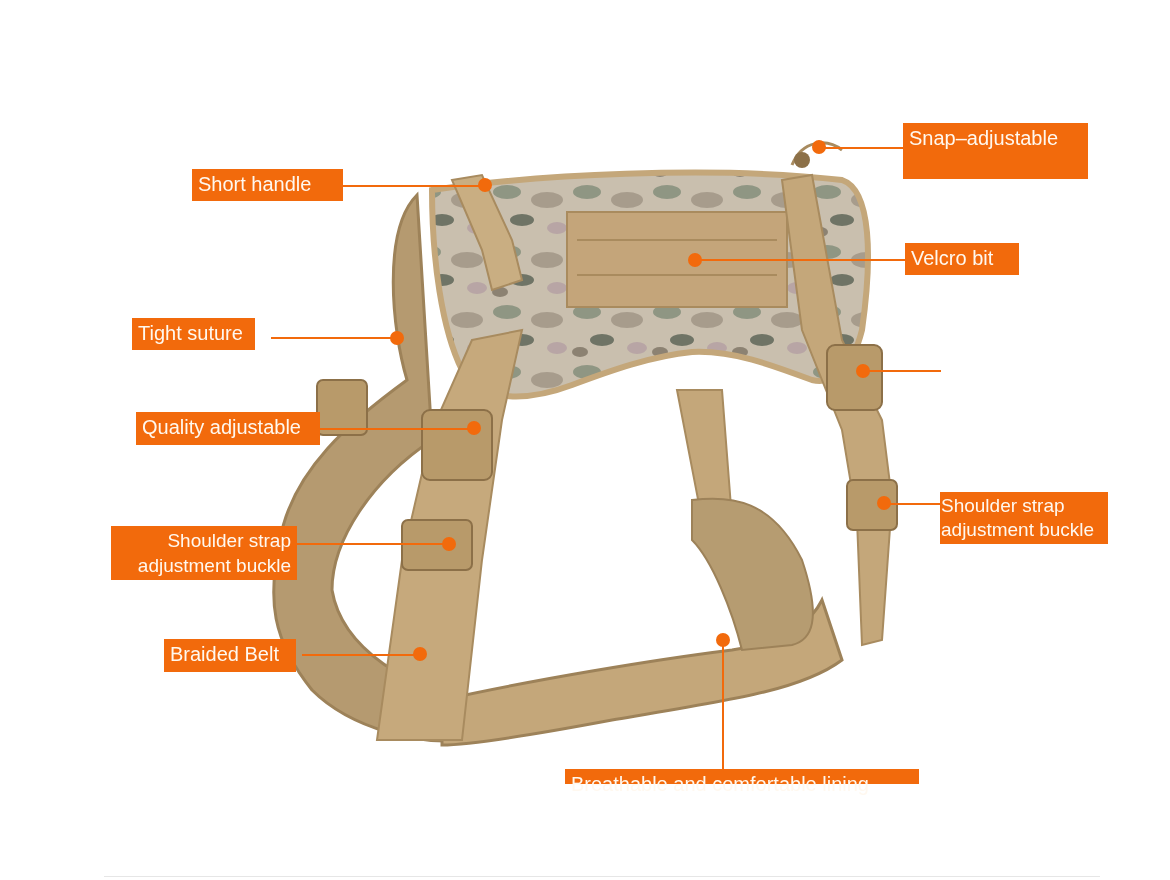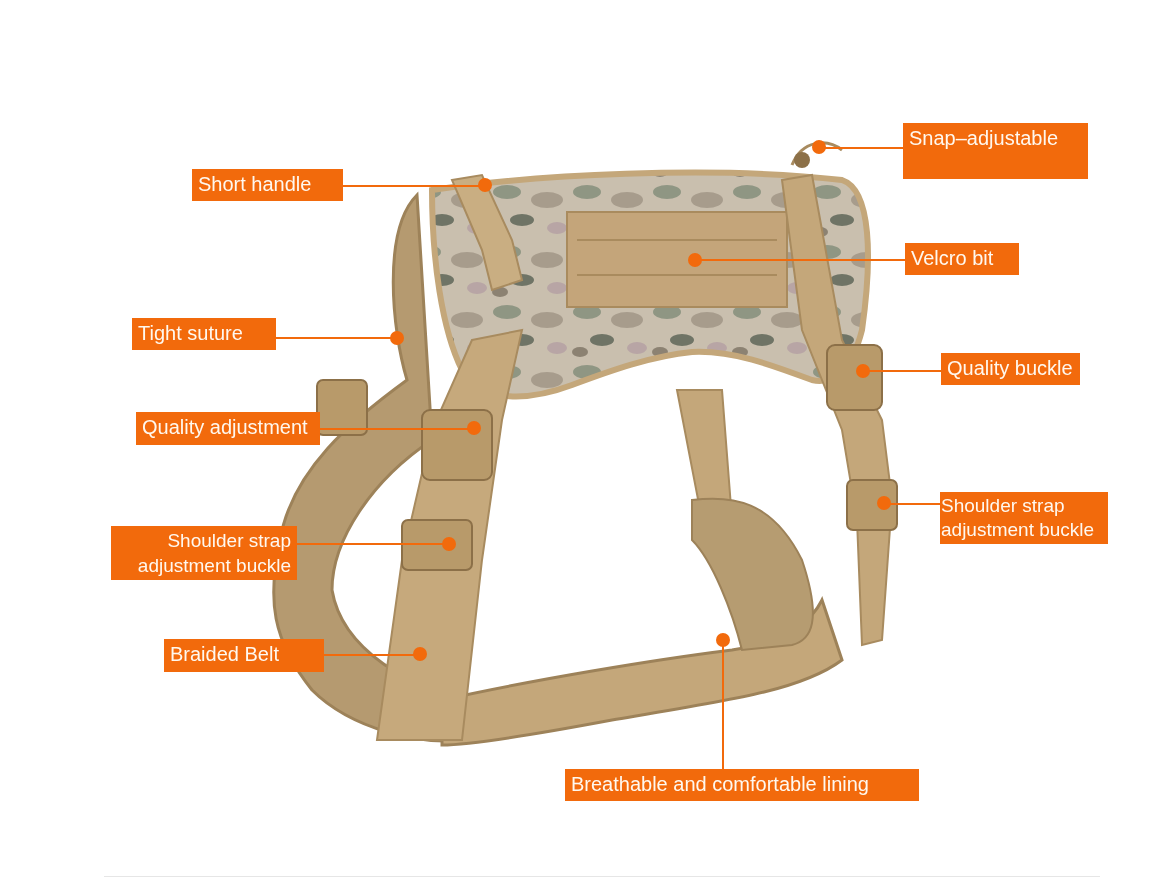--- a/index.html
+++ b/index.html
@@ -71,58 +71,55 @@
   </div>
   <div class="leader" style="left:321px;top:185px;width:152px"></div>
   <div class="dot" style="left:473px;top:185px"></div>
 
   <div class="dot" style="left:683px;top:260px"></div>
   <div class="leader" style="left:683px;top:259px;width:210px"></div>
   <div class="label" style="left:893px;top:243px;width:114px;height:32px">
     <span>Velcro bit</span>
   </div>
 
-  <div class="label" style="left:120px;top:318px;width:144px;height:32px">
+  <div class="label" style="left:120px;top:318px;width:123px;height:32px">
     <span>Tight suture</span>
   </div>
   <div class="leader" style="left:259px;top:337px;width:126px"></div>
   <div class="dot" style="left:385px;top:338px"></div>
 
   <div class="dot" style="left:851px;top:371px"></div>
   <div class="leader" style="left:851px;top:370px;width:78px"></div>
-  <div class="label" style="left:929px;top:353px;width:139px;height:32px">
-    <span>Quality buckle</span>
-  </div>
 
   <div class="label" style="left:124px;top:412px;width:184px;height:33px">
-    <span>Quality adjustment</span>
+    <span>Quality adjustable</span>
   </div>
   <div class="leader" style="left:308px;top:428px;width:154px"></div>
   <div class="dot" style="left:462px;top:428px"></div>
 
   <div class="dot" style="left:872px;top:503px"></div>
   <div class="leader" style="left:872px;top:503px;width:56px"></div>
   <div class="label two" style="left:928px;top:492px;width:168px;height:52px;font-size:19px;line-height:24px;padding:2px 0 0 1px">
     <div>Shoulder strap</div>
     <div>adjustment buckle</div>
   </div>
 
   <div class="label two right-align" style="left:99px;top:526px;width:186px;height:54px;font-size:19px;line-height:25px">
     <div>Shoulder strap</div>
     <div>adjustment buckle</div>
   </div>
   <div class="leader" style="left:285px;top:543px;width:152px"></div>
   <div class="dot" style="left:437px;top:544px"></div>
 
-  <div class="label" style="left:152px;top:639px;width:160px;height:33px">
+  <div class="label" style="left:152px;top:639px;width:132px;height:33px">
     <span>Braided Belt</span>
   </div>
   <div class="leader" style="left:290px;top:654px;width:118px"></div>
   <div class="dot" style="left:408px;top:654px"></div>
 
   <div class="dot" style="left:711px;top:640px"></div>
   <div class="vleader" style="left:710px;top:640px;height:130px"></div>
-  <div class="label" style="left:553px;top:769px;width:354px;height:32px">
+  <div class="label" style="left:553px;top:769px;width:354px;height:15px">
     <span>Breathable and comfortable lining</span>
   </div>
 
   <div class="divider"></div>
 </div>
 
 </body></html>

